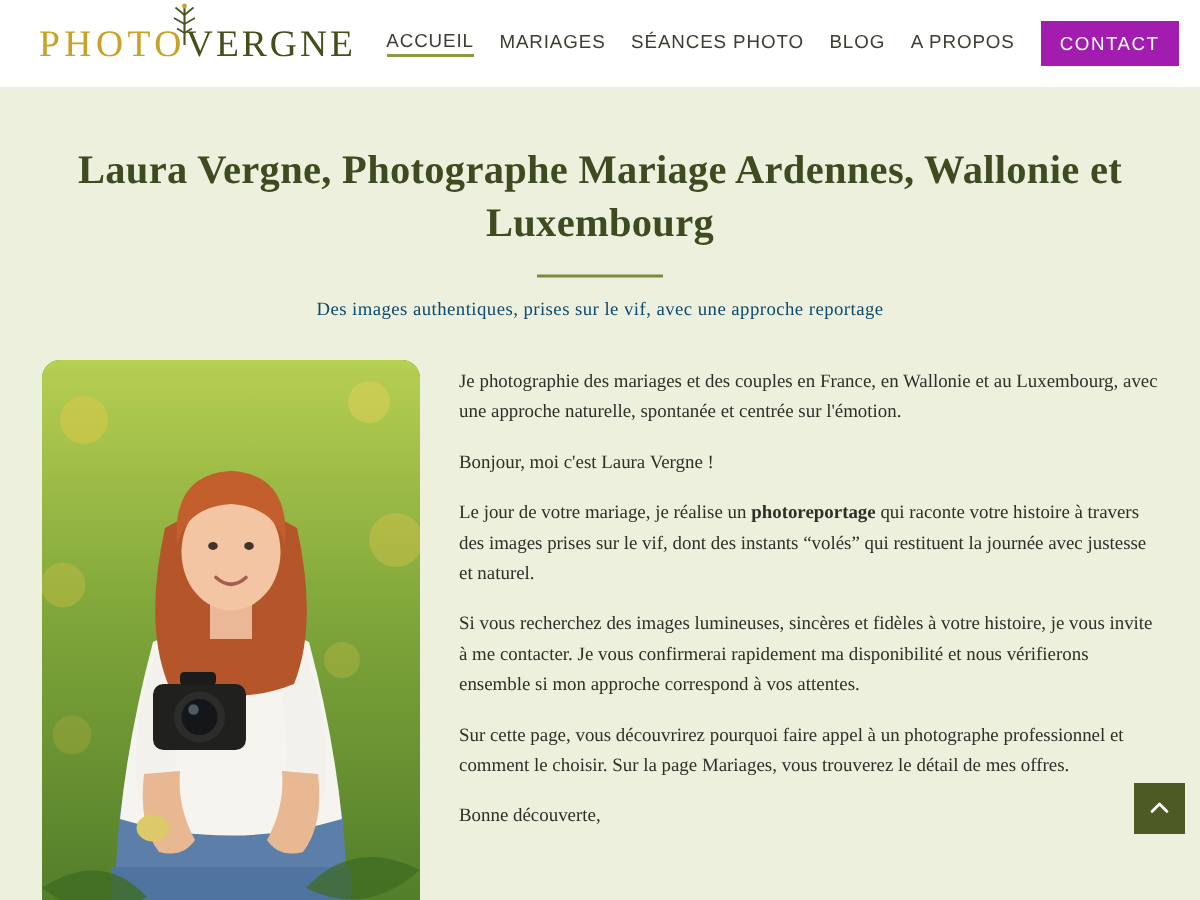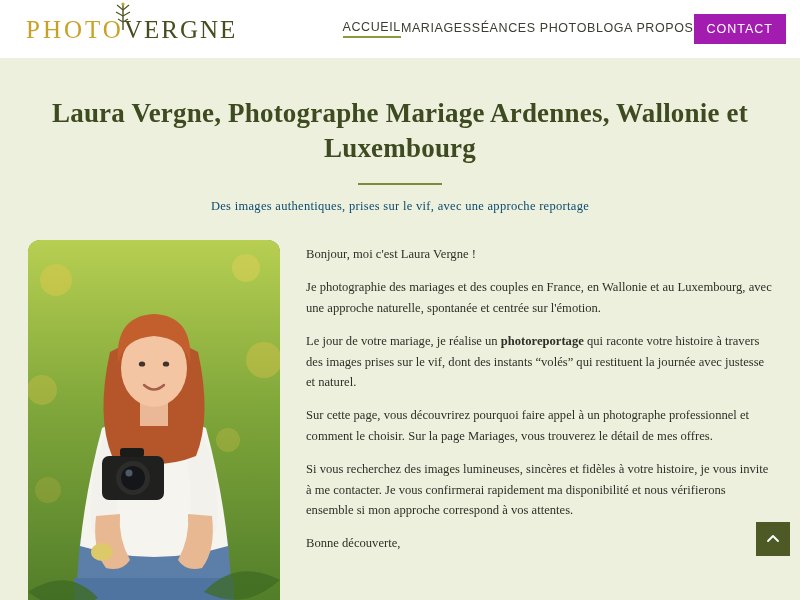--- a/index.html
+++ b/index.html
@@ -57,20 +57,21 @@
     position: absolute;
     left: 84px;
     top: -7px;
     width: 26px;
     height: 30px;
   }
 
   .nav {
     display: flex;
     align-items: center;
+    gap: 17px;
     font-family: "Liberation Sans", sans-serif;
   }
   .nav-item {
     font-size: 12.5px;
     letter-spacing: 0.6px;
     color: #3d3d31;
     text-transform: uppercase;
     cursor: pointer;
     white-space: nowrap;
     padding-bottom: 2px;
@@ -255,25 +256,25 @@
 
           <ellipse cx="74" cy="312" rx="11" ry="9" fill="#ddc86a"></ellipse>
 
           <path d="M0 352 q40 -26 70 6 q-36 20 -70 -6 z" fill="#3f6b23" opacity="0.8"></path>
           <path d="M252 340 q-44 -22 -76 12 q40 20 76 -12 z" fill="#3f6b23" opacity="0.75"></path>
         </g>
       </svg>
     </div>
 
     <div class="text-col">
+      <p>Je photographie des mariages et des couples en France, en Wallonie et au Luxembourg, avec une approche naturelle, spontanée et centrée sur l'émotion.</p>
       <p>Bonjour, moi c'est Laura Vergne !</p>
-      <p>Je photographie des mariages et des couples en France, en Wallonie et au Luxembourg, avec une approche naturelle, spontanée et centrée sur l'émotion.</p>
       <p><span>Le jour de votre mariage, je réalise un </span><b>photoreportage</b><span> qui raconte votre histoire à travers des images prises sur le vif, dont des instants “volés” qui restituent la journée avec justesse et naturel.</span></p>
+      <p>Si vous recherchez des images lumineuses, sincères et fidèles à votre histoire, je vous invite à me contacter. Je vous confirmerai rapidement ma disponibilité et nous vérifierons ensemble si mon approche correspond à vos attentes.</p>
       <p>Sur cette page, vous découvrirez pourquoi faire appel à un photographe professionnel et comment le choisir. Sur la page Mariages, vous trouverez le détail de mes offres.</p>
-      <p>Si vous recherchez des images lumineuses, sincères et fidèles à votre histoire, je vous invite à me contacter. Je vous confirmerai rapidement ma disponibilité et nous vérifierons ensemble si mon approche correspond à vos attentes.</p>
       <p>Bonne découverte,</p>
 
     </div>
 
   </div>
 
   <div class="back-to-top">
     <span>
       <svg width="16" height="16" viewBox="0 0 16 16">
         <path d="M3 10 L8 5 L13 10" stroke="#ffffff" stroke-width="1.8" fill="none" stroke-linecap="round" stroke-linejoin="round"></path>

